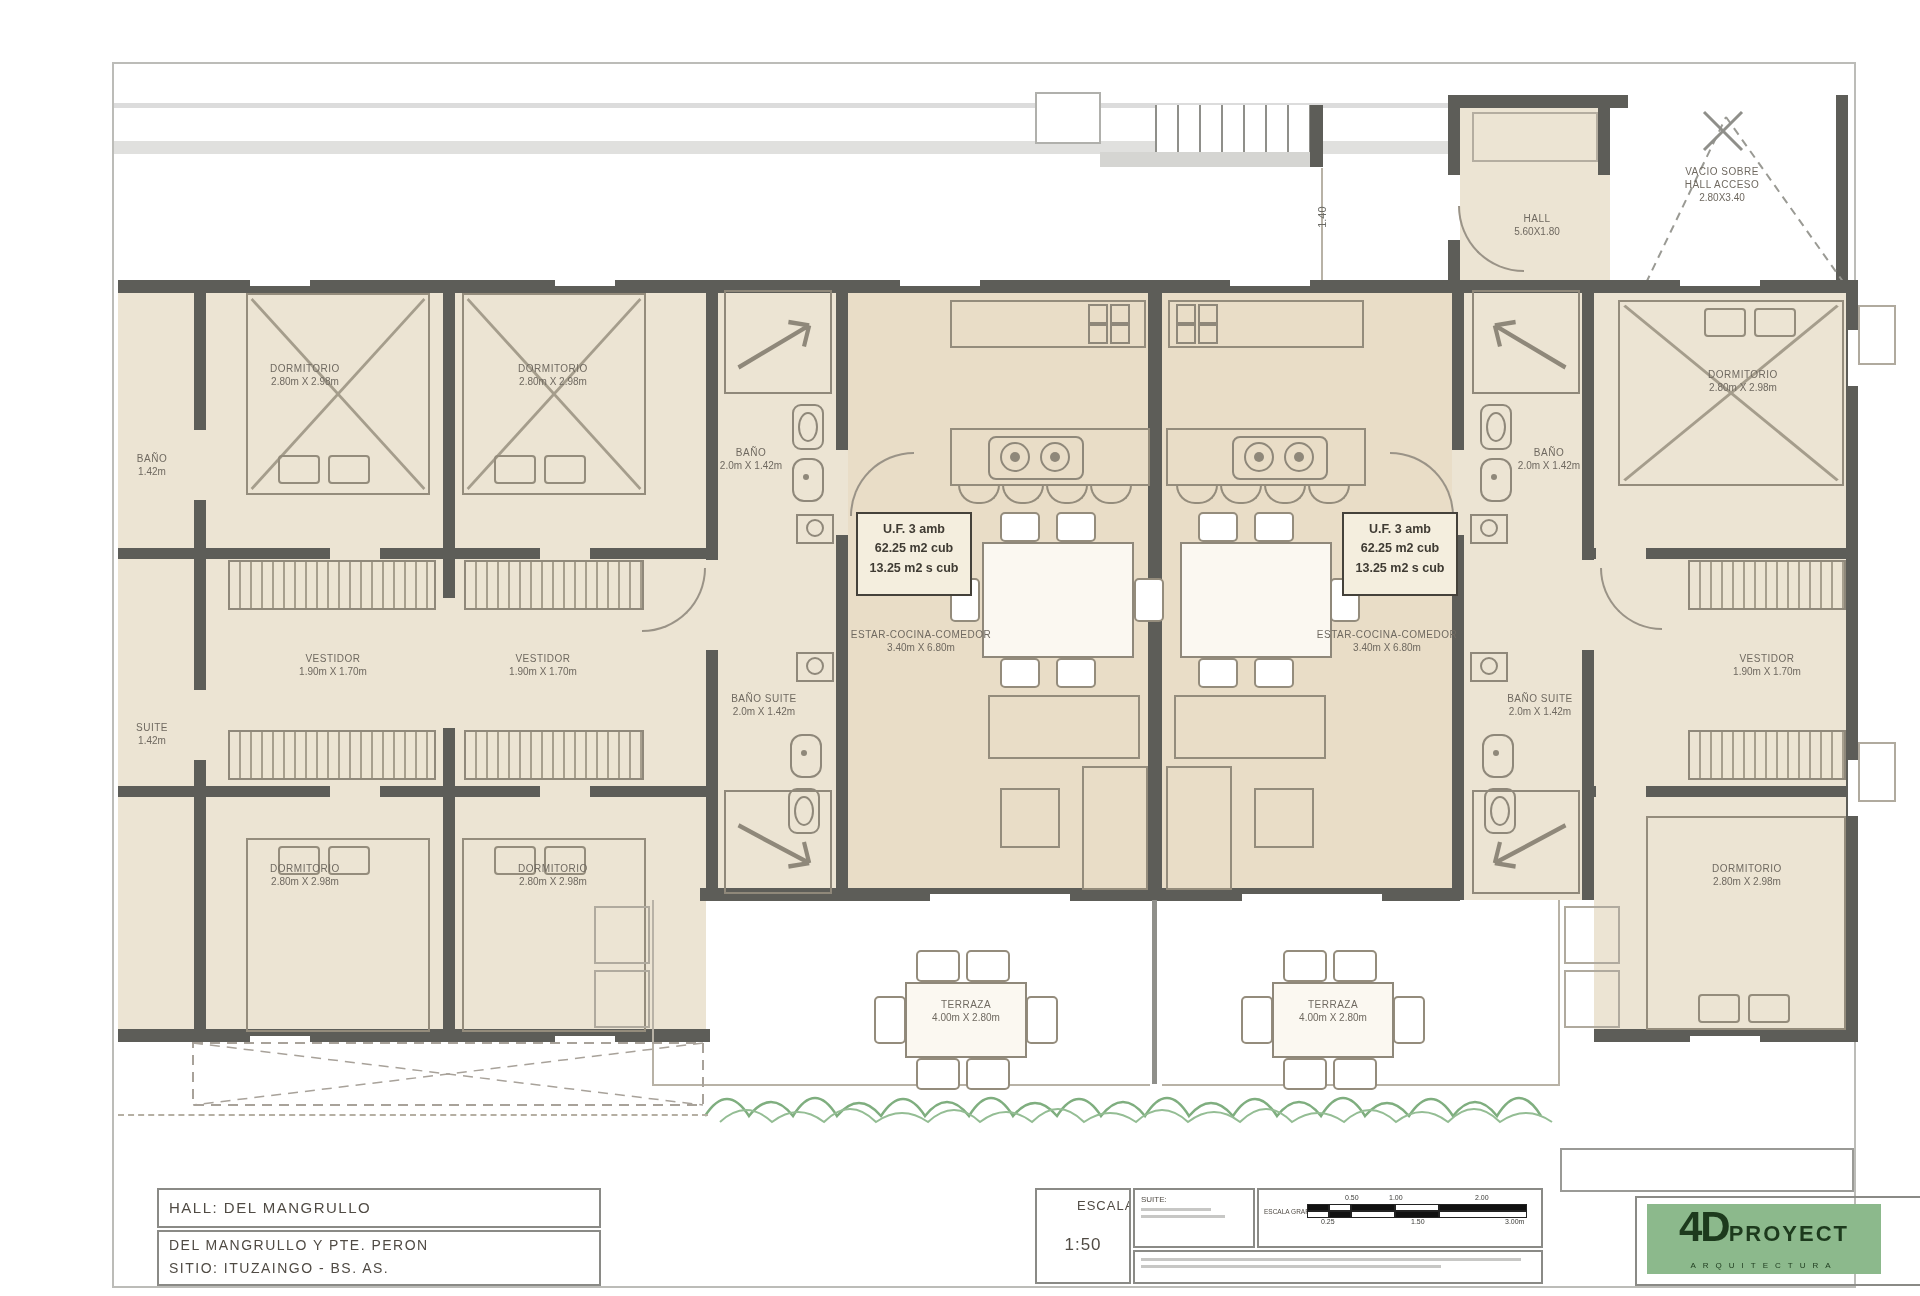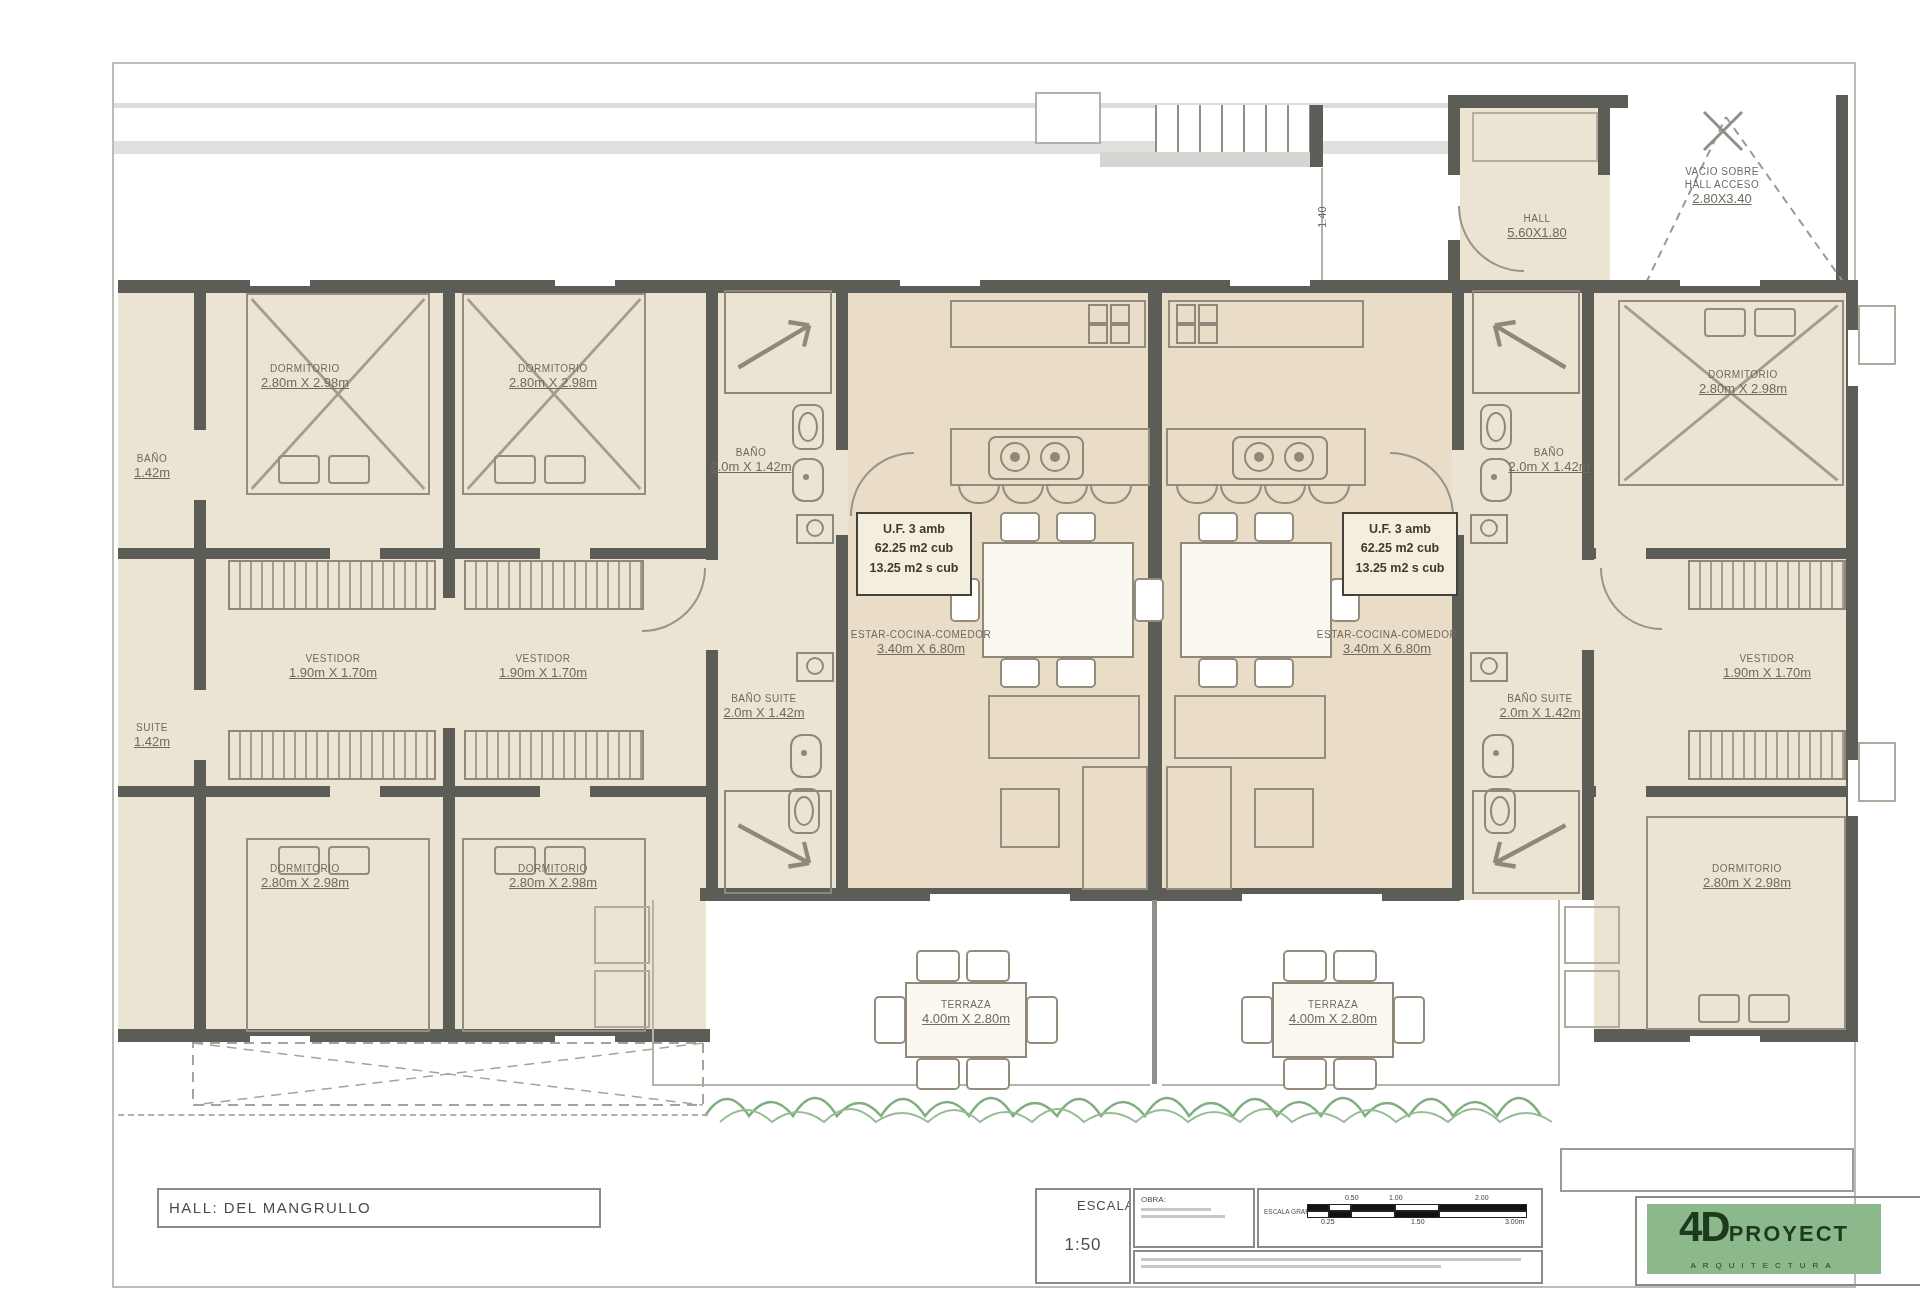--- a/index.html
+++ b/index.html
@@ -9,21 +9,21 @@
   .frame{position:absolute;border:2px solid #bcbcb8;}
   .wall{position:absolute;background:#5d5d58;}
   .room{position:absolute;background:#ece4d3;}
   .room2{position:absolute;background:#e9ddc7;}
   .gap{position:absolute;background:#ffffff;}
   .gapb{position:absolute;background:#ece4d3;}
   .o{position:absolute;border:2px solid #948c7c;}
   .thin{position:absolute;background:#b8b2a6;}
   .lbl{position:absolute;color:#6f6960;text-align:center;line-height:1.3;font-size:10px;z-index:6;}
   .lbl .n{display:block;letter-spacing:.5px;}
-  .lbl .d{display:block;font-size:13px;text-decoration:underline;}
+  .lbl .d{display:block;font-size:10px;}
   .ward{position:absolute;border:2px solid #8f887a;
         background:repeating-linear-gradient(90deg,rgba(0,0,0,0) 0 9px,#a79f8e 9px 11px);}
   .bed{position:absolute;border:2px solid #948c7c;}
   .pil{position:absolute;width:38px;height:25px;border:2px solid #948c7c;border-radius:4px;}
   .bx{position:absolute;left:0;top:0;width:100%;height:100%;}
   .shw{position:absolute;border:2px solid #8f887a;}
   .wc{position:absolute;width:28px;height:42px;border:2px solid #8f887a;border-radius:9px;}
   .wc::after{content:'';position:absolute;inset:6px 4px;border:2px solid #8f887a;border-radius:50%;}
   .bd2{position:absolute;width:28px;height:40px;border:2px solid #8f887a;border-radius:12px;}
   .bd2::after{content:'';position:absolute;left:9px;top:14px;width:6px;height:6px;border-radius:50%;background:#8f887a;}
@@ -399,26 +399,30 @@
   </svg>
 
   <svg class="abs" style="left:190px;top:1040px;" width="516" height="70">
     <rect x="3" y="3" width="510" height="62" fill="none" stroke="#a8a29a" stroke-width="2" stroke-dasharray="10 7"></rect>
     <line x1="3" y1="3" x2="513" y2="65" stroke="#a8a29a" stroke-width="1.5" stroke-dasharray="10 7"></line>
     <line x1="513" y1="3" x2="3" y2="65" stroke="#a8a29a" stroke-width="1.5" stroke-dasharray="10 7"></line>
   </svg>
   <div class="dash" style="left:118px;top:1114px;width:590px;"></div>
 
   <div class="tbx" style="left:157px;top:1188px;width:430px;height:36px;line-height:36px;padding-left:10px;"><span>HALL:  DEL  MANGRULLO</span></div>
+  <div class="tbx" style="left:157px;top:1230px;width:430px;height:50px;font-size:14px;line-height:23px;padding:2px 0 0 10px;">
+    <span style="display:block">DEL  MANGRULLO  Y  PTE.  PERON</span>
+    <span style="display:block">SITIO:  ITUZAINGO  -  BS.  AS.</span>
+  </div>
   <div class="tbx" style="left:1035px;top:1188px;width:92px;height:92px;text-align:center;letter-spacing:1px;">
     <span style="display:block;font-size:13px;margin-top:8px;margin-left:40px;">ESCALA</span>
     <span style="display:block;font-size:17px;margin-top:22px;">1:50</span>
   </div>
   <div class="tbx" style="left:1133px;top:1188px;width:118px;height:56px;letter-spacing:0;">
-    <span style="display:block;font-size:8px;margin:5px 0 0 6px;">OBRA:</span>
+    <span style="display:block;font-size:8px;margin:5px 0 0 6px;">SUITE:</span>
     <div class="mtl" style="width:70px;"></div>
     <div class="mtl" style="width:84px;"></div>
   </div>
   <div class="tbx" style="left:1257px;top:1188px;width:282px;height:56px;letter-spacing:0;">
     <span style="position:absolute;left:5px;top:18px;width:40px;font-size:6.5px;line-height:1.3;">ESCALA GRAFICA</span>
     <div class="abs" style="left:48px;top:4px;width:224px;">
       <div class="ticks">
         <span style="left:38px;">0.50</span>
         <span style="left:82px;">1.00</span>
         <span style="left:168px;">2.00</span>

